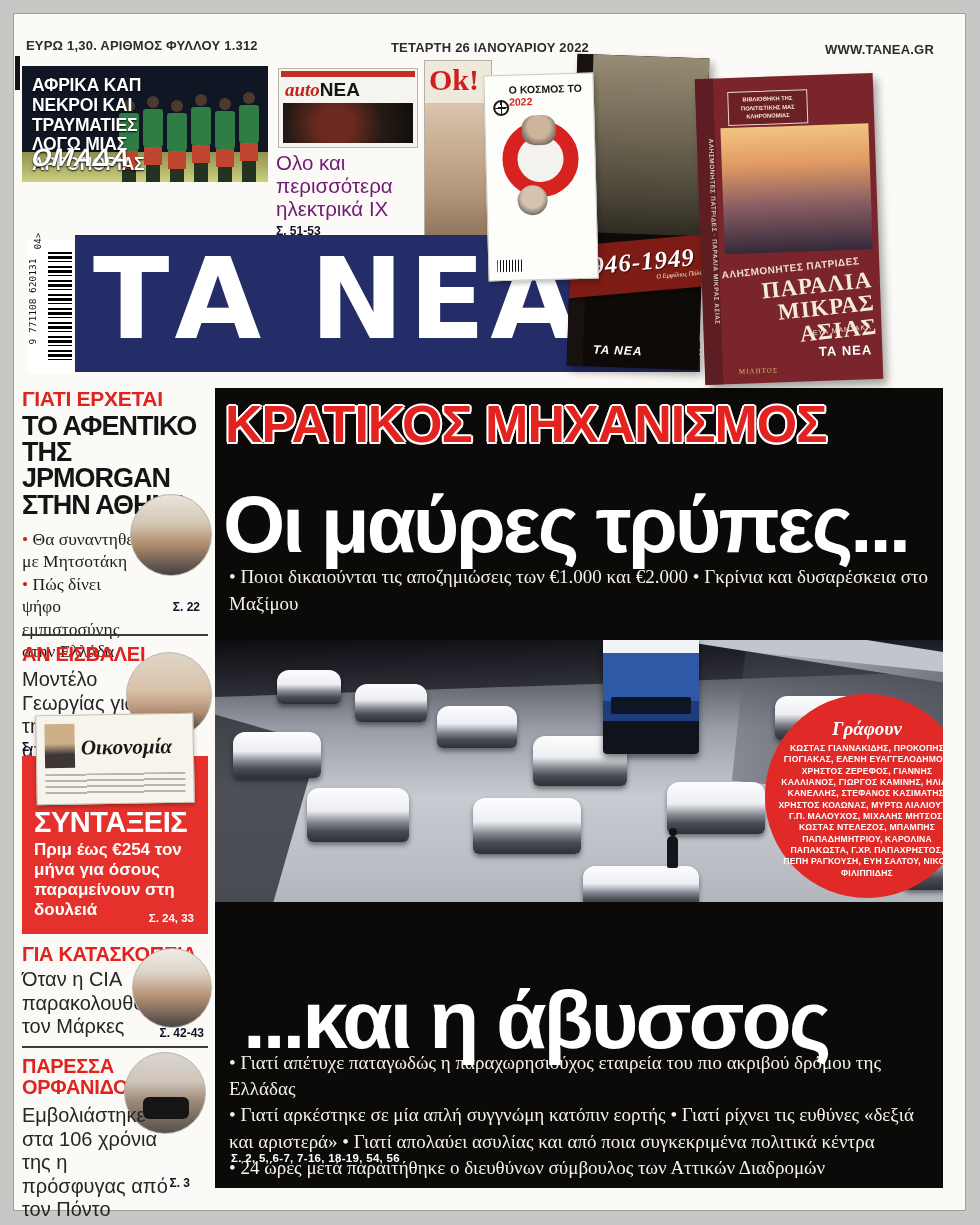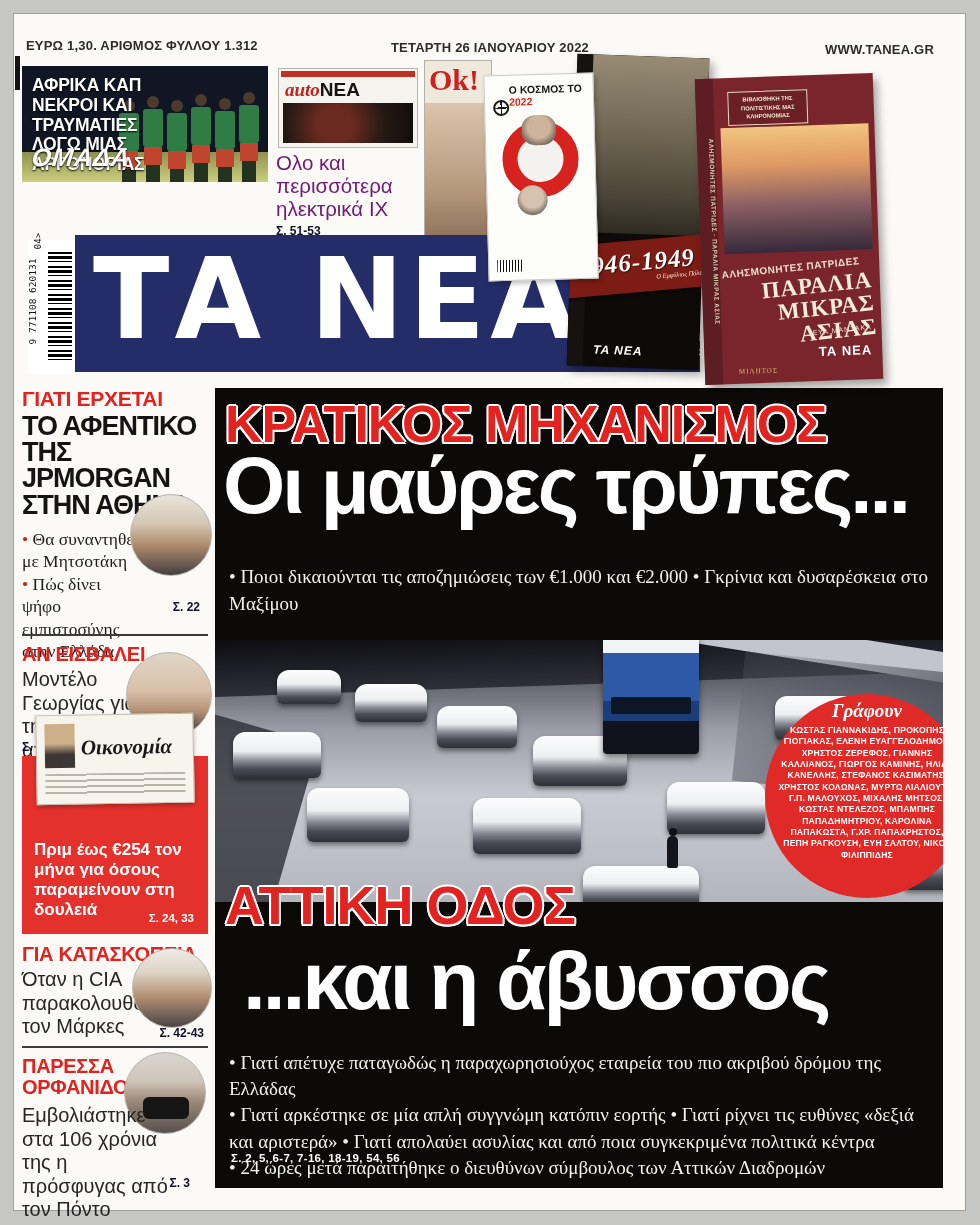--- a/index.html
+++ b/index.html
@@ -127,21 +127,21 @@
   .oik-lines{position:absolute;left:8px;bottom:8px;right:8px;height:22px;
              background:repeating-linear-gradient(180deg,#b9b4a8 0 2px,transparent 2px 6px);}
   .syntaxeis{position:absolute;left:12px;top:50px;color:#fff;font-weight:900;font-size:29px;letter-spacing:-.5px;}
   .redbox-text{position:absolute;left:12px;top:84px;width:160px;color:#fff;font-weight:700;
                font-size:17px;line-height:1.17;}
   .redbox-page{position:absolute;right:14px;bottom:10px;color:#fff;font-weight:800;font-size:11.5px;}
   
   .mainbox{left:215px;top:388px;width:728px;height:800px;background:#0b0a08;overflow:hidden;}
   .outline-red{color:#e3231f;font-weight:900;letter-spacing:-1px;
      text-shadow:2px 0 #fff,-2px 0 #fff,0 2px #fff,0 -2px #fff,1.5px 1.5px #fff,-1.5px -1.5px #fff,1.5px -1.5px #fff,-1.5px 1.5px #fff;}
-  .big-white{color:#fff;font-weight:900;letter-spacing:-3px;}
+  .big-white{color:#fff;font-weight:900;letter-spacing:-3px;margin-top:39px;}
   .mb-serif{font-family:"Liberation Serif",serif;color:#f4f2ea;font-size:19px;line-height:1.42;}
   .mb-pages{color:#fff;font-weight:800;font-size:11.5px;letter-spacing:.3px;}
   
   .photo{position:absolute;left:0;top:252px;width:743px;height:262px;overflow:hidden;
          background:linear-gradient(180deg,#1d1e25 0%,#55575f 12%,#9a9da6 34%,#c9cbd2 60%,#b4b6be 100%);}
   .bridge{position:absolute;left:-10px;top:-14px;width:770px;height:58px;
           background:linear-gradient(180deg,#0c0c11,#2e2f38);transform:rotate(-2deg);}
   .beam{position:absolute;left:430px;top:-8px;width:340px;height:30px;background:#c2c5cd;transform:rotate(9deg);}
   .wall{position:absolute;right:-30px;top:24px;width:250px;height:130px;
         background:linear-gradient(135deg,#75788330,#3f414b);transform:rotate(6deg);}
@@ -150,21 +150,21 @@
        background:linear-gradient(180deg,#fdfdfe 0%,#eceef2 42%,#83868f 64%,#4a4c54 80%,#2e3037 100%);
        box-shadow:0 3px 5px rgba(0,0,0,.45);}
   .truck{position:absolute;left:388px;top:-4px;width:96px;height:118px;border-radius:4px;
          background:linear-gradient(180deg,#f2f3f6 0 14%,#2d59a6 14% 55%,#1c3d7c 55% 72%,#10131c 72% 100%);
          box-shadow:0 4px 6px rgba(0,0,0,.5);}
   .truck .shield{position:absolute;left:8px;top:52%;right:8px;height:14%;background:#0d1624;border-radius:2px;}
   .person{position:absolute;left:452px;top:196px;width:11px;height:32px;background:#14151a;border-radius:5px 5px 2px 2px;}
   .person .head{position:absolute;left:2px;top:-8px;width:8px;height:8px;border-radius:50%;background:#101114;}
   .authors{position:absolute;left:552px;top:308px;width:200px;height:200px;border-radius:50%;
            background:#e02a28;z-index:6;text-align:center;color:#fff;padding:0;box-shadow:0 0 0 2px #e02a28;}
-  .authors .lbl{font-family:"Liberation Serif",serif;font-style:italic;font-weight:900;font-size:19px;margin-top:4px;}
+  .authors .lbl{font-family:"Liberation Serif",serif;font-style:italic;font-weight:900;font-size:19px;margin-top:22px;}
   .authors .names{font-size:8.6px;font-weight:700;line-height:1.32;letter-spacing:.2px;padding:3px 10px 0 10px;}
   .z5{z-index:5;}
 </style>
 </head>
 <body>
 
 <div class="sheet"></div>
 
 <span class="abs topbar-text" style="left:26px;top:38px;">ΕΥΡΩ 1,30. ΑΡΙΘΜΟΣ ΦΥΛΛΟΥ 1.312</span>
 <span class="abs topbar-text" style="left:0;right:0;top:40px;text-align:center;">ΤΕΤΑΡΤΗ 26 ΙΑΝΟΥΑΡΙΟΥ 2022</span>
@@ -289,20 +289,21 @@
   <div class="abs sans-txt" style="left:0;top:280px;width:136px;">Μοντέλο Γεωργίας για την Ουκρανία από τη Μόσχα</div>
   <div class="portrait" style="right:0;top:264px;width:84px;height:84px;background:linear-gradient(180deg,#dfd6c8 0%,#d9c0a8 45%,#b28f73 70%,#35333a 100%);"></div>
   <span class="abs pageref" style="left:0;top:352px;">Σ. 20, 37</span>
 
   <div class="redbox">
     <div class="oik-page">
       <div class="oik-face"></div>
       <div class="oik-title">Οικονομία</div>
       <div class="oik-lines"></div>
     </div>
+    <div class="syntaxeis">ΣΥΝΤΑΞΕΙΣ</div>
     <div class="redbox-text">Πριμ έως €254 τον μήνα για όσους παραμείνουν στη δουλειά</div>
     <div class="redbox-page">Σ. 24, 33</div>
   </div>
 
   <div class="abs kicker" style="left:0;top:556px;">ΓΙΑ ΚΑΤΑΣΚΟΠΕΙΑ</div>
   <div class="abs sans-txt" style="left:0;top:580px;width:128px;">Όταν η CIA παρακολουθούσε τον Μάρκες</div>
   <div class="portrait" style="right:0;top:560px;width:78px;height:78px;background:linear-gradient(180deg,#efece6 0%,#ddd4c6 30%,#b59275 60%,#4a4444 100%);"></div>
   <span class="abs pageref" style="right:8px;top:638px;">Σ. 42-43</span>
 
   <div class="divider" style="top:658px;"></div>
@@ -345,21 +346,20 @@
     <div class="person">
         <div class="head"></div>
       </div>
   </div>
 
   <div class="authors">
     <div class="lbl">Γράφουν</div>
     <div class="names">ΚΩΣΤΑΣ ΓΙΑΝΝΑΚΙΔΗΣ, ΠΡΟΚΟΠΗΣ ΓΙΟΓΙΑΚΑΣ, ΕΛΕΝΗ ΕΥΑΓΓΕΛΟΔΗΜΟΥ, ΧΡΗΣΤΟΣ ΖΕΡΕΦΟΣ, ΓΙΑΝΝΗΣ ΚΑΛΛΙΑΝΟΣ, ΓΙΩΡΓΟΣ ΚΑΜΙΝΗΣ, ΗΛΙΑΣ ΚΑΝΕΛΛΗΣ, ΣΤΕΦΑΝΟΣ ΚΑΣΙΜΑΤΗΣ, ΧΡΗΣΤΟΣ ΚΟΛΩΝΑΣ, ΜΥΡΤΩ ΛΙΑΛΙΟΥΤΗ, Γ.Π. ΜΑΛΟΥΧΟΣ, ΜΙΧΑΛΗΣ ΜΗΤΣΟΣ, ΚΩΣΤΑΣ ΝΤΕΛΕΖΟΣ, ΜΠΑΜΠΗΣ ΠΑΠΑΔΗΜΗΤΡΙΟΥ, ΚΑΡΟΛΙΝΑ ΠΑΠΑΚΩΣΤΑ, Γ.ΧΡ. ΠΑΠΑΧΡΗΣΤΟΣ, ΠΕΠΗ ΡΑΓΚΟΥΣΗ, ΕΥΗ ΣΑΛΤΟΥ, ΝΙΚΟΣ ΦΙΛΙΠΠΙΔΗΣ</div>
   </div>
 
-  <div class="abs outline-red z5" style="left:10px;top:486px;font-size:54px;">ΑΤΤΙΚΗ ΟΔΟΣ</div>
   <div class="abs big-white z5" style="left:28px;top:546px;font-size:82px;">...και η άβυσσος</div>
 
   <div class="abs mb-serif" style="left:14px;top:662px;width:706px;line-height:1.38;">
     <div>• Γιατί απέτυχε παταγωδώς η παραχωρησιούχος εταιρεία του πιο ακριβού δρόμου της Ελλάδας</div>
     <div>• Γιατί αρκέστηκε σε μία απλή συγγνώμη κατόπιν εορτής • Γιατί ρίχνει τις ευθύνες «δεξιά και αριστερά» • Γιατί απολαύει ασυλίας και από ποια συγκεκριμένα πολιτικά κέντρα</div>
     <div>• 24 ώρες μετά παραιτήθηκε ο διευθύνων σύμβουλος των Αττικών Διαδρομών</div>
   </div>
   <div class="abs mb-pages" style="left:16px;top:764px;">Σ. 2, 5, 6-7, 7-16, 18-19, 54, 56</div>
 </div>
 

